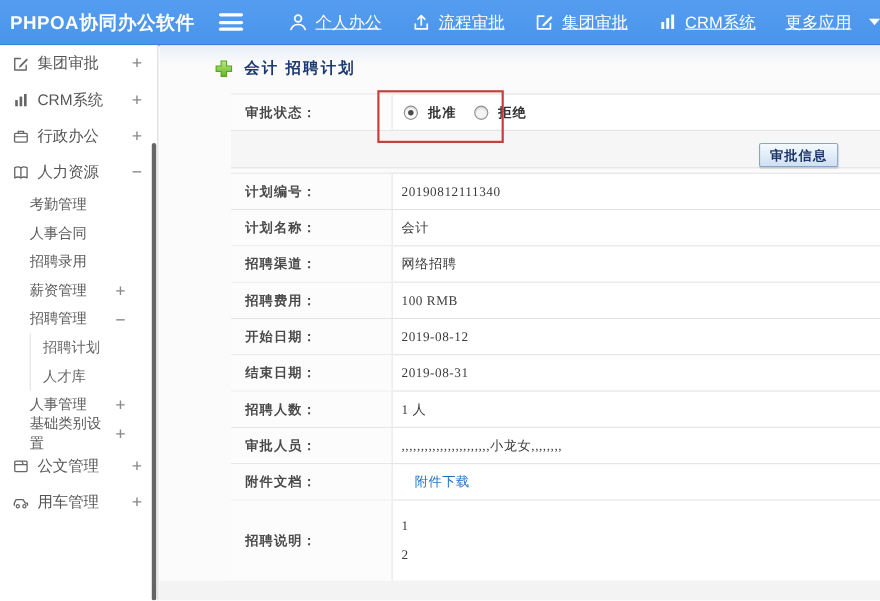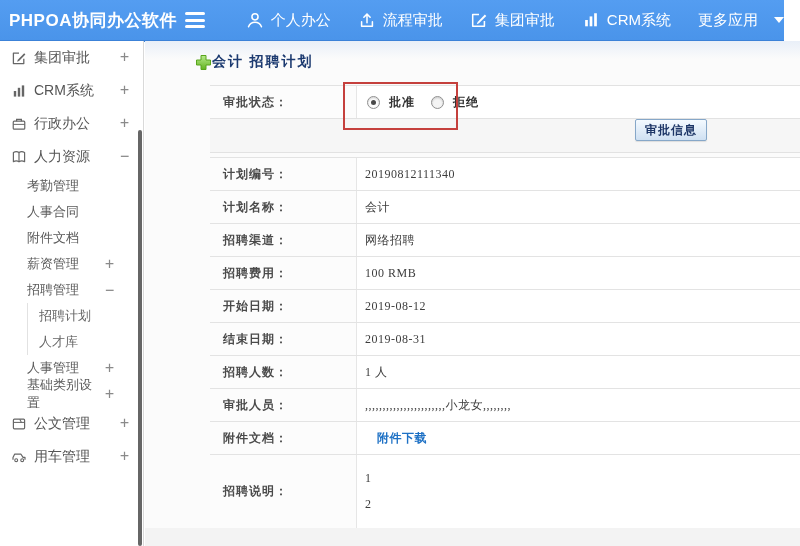--- a/index.html
+++ b/index.html
@@ -6,78 +6,78 @@
   html,body { width: 800px; height: 546px; overflow: hidden; }
   body {
     position: relative;
     font-family: "Liberation Sans", "DejaVu Sans", sans-serif;
     background: #fff;
     font-size: 13px;
     color: #555;
   }
   
   .header {
-    position: absolute; top: 0; left: 0; right: 16px; height: 42px;
+    position: absolute; top: 0; left: 0; right: 0; height: 42px;
     background: linear-gradient(var(--header-blue-light, #549df1), var(--header-blue, #4a94ea));
     border-bottom: 2px solid var(--header-blue-dark, #3c82d8);
-    display: flex; align-items: center; color: #fff; text-align: center;
+    display: flex; align-items: center; color: #fff;
   }
   .logo { width: 192px; padding-left: 9px; font-size: 17px; font-weight: bold; letter-spacing: .5px; white-space: nowrap; cursor: pointer; }
   .hamburger { width: 22px; height: 16px; display: flex; flex-direction: column; justify-content: space-between; margin: 0 14px 0 8px; cursor: pointer; }
   .hamburger i { display: block; height: 3px; background: #fff; border-radius: 2px; }
-  .nav { display: flex; align-items: center; }
+  .nav { display: flex; align-items: center; text-decoration: underline; }
   .nav-item { display: flex; align-items: center; gap: 7px; margin-left: 27px; font-size: 15px; cursor: pointer; white-space: nowrap; }
   .nav-item svg { display: block; }
   .caret-down { width: 0; height: 0; border-left: 5px solid transparent; border-right: 5px solid transparent; border-top: 6px solid #fff; margin-left: 9px; }
   
   .sidebar {
     position: absolute; top: 41px; left: 0; bottom: 0; width: 144px;
     background: #fff; border-right: 1px solid #d9d9d9; overflow: hidden;
   }
   .s-item { display: flex; align-items: center; cursor: pointer; color: #555; }
   .s-item.lvl1 { height: 33px; padding: 0 14px 0 10px; font-size: 14px; }
   .s-item.lvl2 { height: 26px; padding: 0 29px 0 27px; font-size: 13px; color: #5a5a5a; }
   .s-item.lvl3 { height: 26px; margin-left: 27px; border-left: 1px solid #e2e2e2; padding-left: 11px; font-size: 13px; color: #666; }
   .s-icon { width: 17px; height: 17px; margin-right: 7px; display: inline-flex; align-items: center; justify-content: center; }
   .s-toggle { margin-left: auto; color: #8a8a8a; font-size: 15px; line-height: 1; font-family: "DejaVu Sans Mono", monospace; }
   .side-scrollbar { position: absolute; top: 89px; bottom: 0; right: 1px; width: 4px; background: #666; border-radius: 2px; cursor: pointer; }
   
   .main {
     position: absolute; top: 41px; left: 145px; right: 0; bottom: 0;
     background: linear-gradient(#e9eff8, #fbfbfb 18px, #fbfbfb);
   }
-  .title-bar { position: absolute; top: 12px; left: 50px; display: flex; align-items: center; }
+  .title-bar { position: absolute; top: 12px; left: 50px; display: flex; align-items: center; gap: 10px; }
   .page-title { font-family: "Liberation Serif", "DejaVu Serif", serif; font-size: 14px; font-weight: bold; color: var(--title-navy, #1c3a70); letter-spacing: 2px; }
   .form { position: absolute; left: 65px; top: 44px; right: 0; }
   .status-row { display: flex; height: 34px; background: #fff; border-top: 1px solid #e2e2e2; border-bottom: 1px solid #e2e2e2; }
   .cell-label {
     width: 147px; flex: 0 0 147px; background: #fcfcfc; border-right: 1px solid #e6e6e6;
     display: flex; align-items: center; padding-left: 13px;
     font-family: Liberation Sans, sans-serif; font-size: 12px; font-weight: bold;
     color: #4a4a4a; letter-spacing: 1px; white-space: nowrap;
   }
   .cell-value { flex: 1; display: flex; align-items: center; padding-left: 8px;
     font-family: "Liberation Serif", "DejaVu Serif", serif; font-size: 12px; color: #3d3d3d; letter-spacing: .5px; }
   .radio-group { display: flex; align-items: center; padding-left: 2px; }
   .radio { width: 13px; height: 13px; border-radius: 50%; border: 1px solid #909090; background: #f4f4f4;
     box-shadow: inset 0 1px 2px rgba(0,0,0,.18); display: inline-flex; align-items: center; justify-content: center; cursor: pointer; }
   .radio.checked { background: #fdfdfd; }
   .radio.checked::after { content: ''; width: 5px; height: 5px; border-radius: 50%; background: #4a4a4a; }
   .radio-label { margin: 0 16px 0 9px; font-weight: bold; font-size: 12px; color: #333; cursor: pointer; letter-spacing: 1px; }
   .button-bar { height: 34px; background: #f6f6f6; border-bottom: 1px solid #e2e2e2;
-    display: flex; align-items: flex-start; justify-content: flex-end; padding-right: 93px; }
+    display: flex; align-items: flex-end; justify-content: flex-end; padding-right: 38px; }
   .approve-btn { height: 22px; padding: 0 9px; font-family: "Liberation Serif", "DejaVu Serif", serif;
     font-size: 12px; font-weight: bold; color: #1c3566; letter-spacing: 1px;
     background: linear-gradient(#f4faff, #cfe0f2); border: 1px solid #86a7c8; border-radius: 2px;
     box-shadow: 0 1px 1px rgba(0,0,0,.10); cursor: pointer; }
   .detail { margin-top: 4px; background: #fff; border-top: 1px solid #e3e3e3; }
   .d-row { display: flex; height: 33px; border-bottom: 1px solid #e3e3e3; }
   .d-row.tall { height: 74px; }
   .d-row.tall .cell-value { flex-direction: column; align-items: flex-start; justify-content: flex-start; padding-top: 10px; line-height: 26px; }
-  .link { color: var(--link-blue, #1e71c5); font-weight: bold; cursor: pointer; text-decoration: none; padding-left: 12px; }
+  .link { color: var(--link-blue, #1e71c5); font-weight: normal; cursor: pointer; text-decoration: none; padding-left: 12px; }
   .annotation { position: absolute; left: 198px; top: 41px; width: 115px; height: 48px;
     border: 2px solid var(--annotation-red, #c5403d); pointer-events: none; }
   .bottom-strip { position: absolute; left: 0; right: 0; top: 487px; height: 18px; background: #f3f3f3; }
   .plus-icon { display: block; }
 </style>
 </head>
 <body>
 
 <div class="header">
   <div class="logo">PHPOA协同办公软件</div>
@@ -176,21 +176,21 @@
         <span>人力资源</span>
         <span class="s-toggle">−</span>
       </div>
       <div class="s-item lvl2">
         <span>考勤管理</span>
       </div>
       <div class="s-item lvl2">
         <span>人事合同</span>
       </div>
       <div class="s-item lvl2">
-        <span>附件文档</span>
+        <span>招聘录用</span>
       </div>
       <div class="s-item lvl2">
         <span>薪资管理</span>
         <span class="s-toggle">+</span>
       </div>
       <div class="s-item lvl2">
         <span>招聘管理</span>
         <span class="s-toggle">−</span>
       </div>
       <div class="s-item lvl3">

